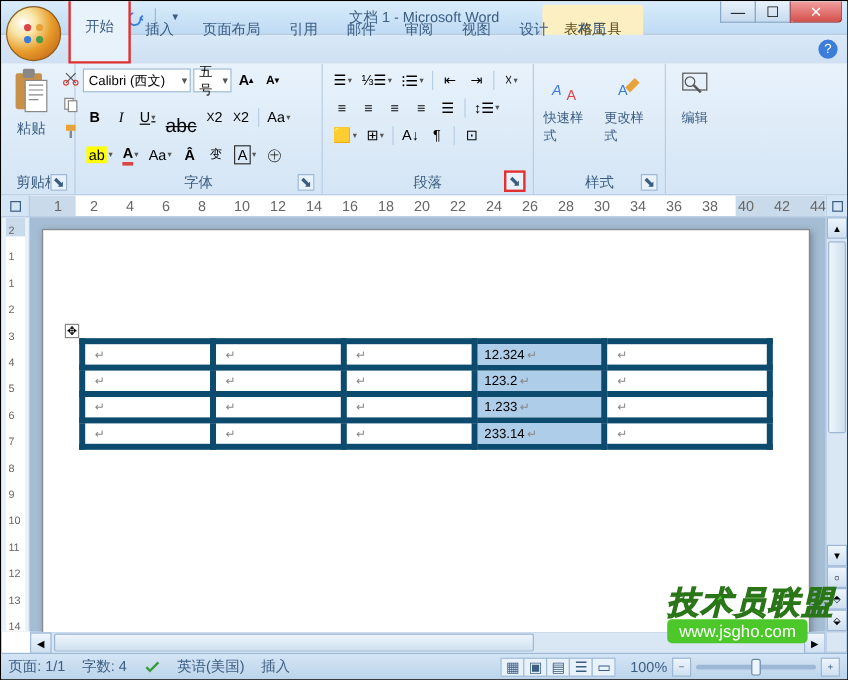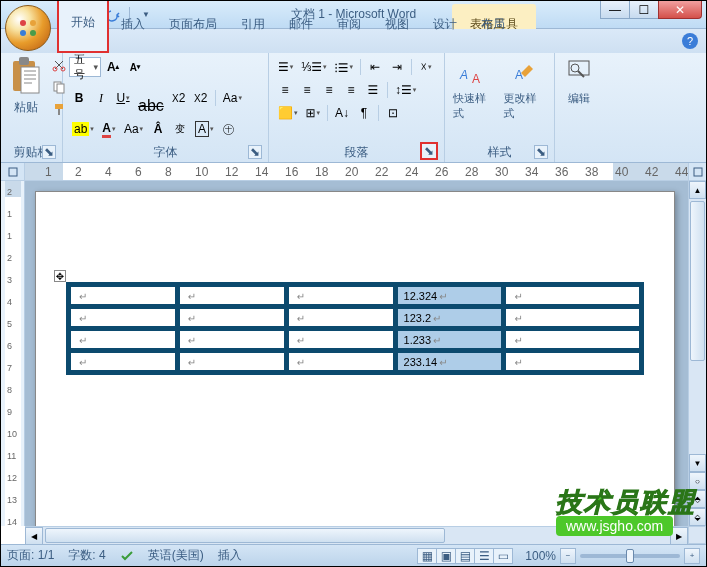--- a/index.html
+++ b/index.html
@@ -164,20 +164,21 @@
               </svg>
             </div>
         </div>
       </div>
       <div class="rgroup-label"><span>剪贴板</span><div class="dialog-launcher">⬊</div></div>
     </div>
 
     <div class="rgroup" style="width:206px;">
       <div class="rgroup-body" style="flex-direction:column;padding:2px;">
         <div class="font-row">
+          <div class="font-combo" style="width:90px;">Calibri (西文)</div>
           <div class="font-combo" style="width:32px;">五号</div>
           <div class="tb-btn" style="font-weight:bold;">A<span style="font-size:7px;">▴</span></div>
           <div class="tb-btn" style="font-size:10px;font-weight:bold;">A<span style="font-size:7px;">▾</span></div>
         </div>
         <div class="font-row">
           <div class="tb-btn" style="font-weight:900;">B</div>
           <div class="tb-btn" style="font-style:italic;font-family:serif;">I</div>
           <div class="tb-btn dd" style="text-decoration:underline;">U</div>
           <div class="tb-btn" style="text-decoration:line-through;font-size:16px;margin-top:16px;">abc</div>
           <div class="tb-btn" style="font-size:10px;">X<sub>2</sub></div>

